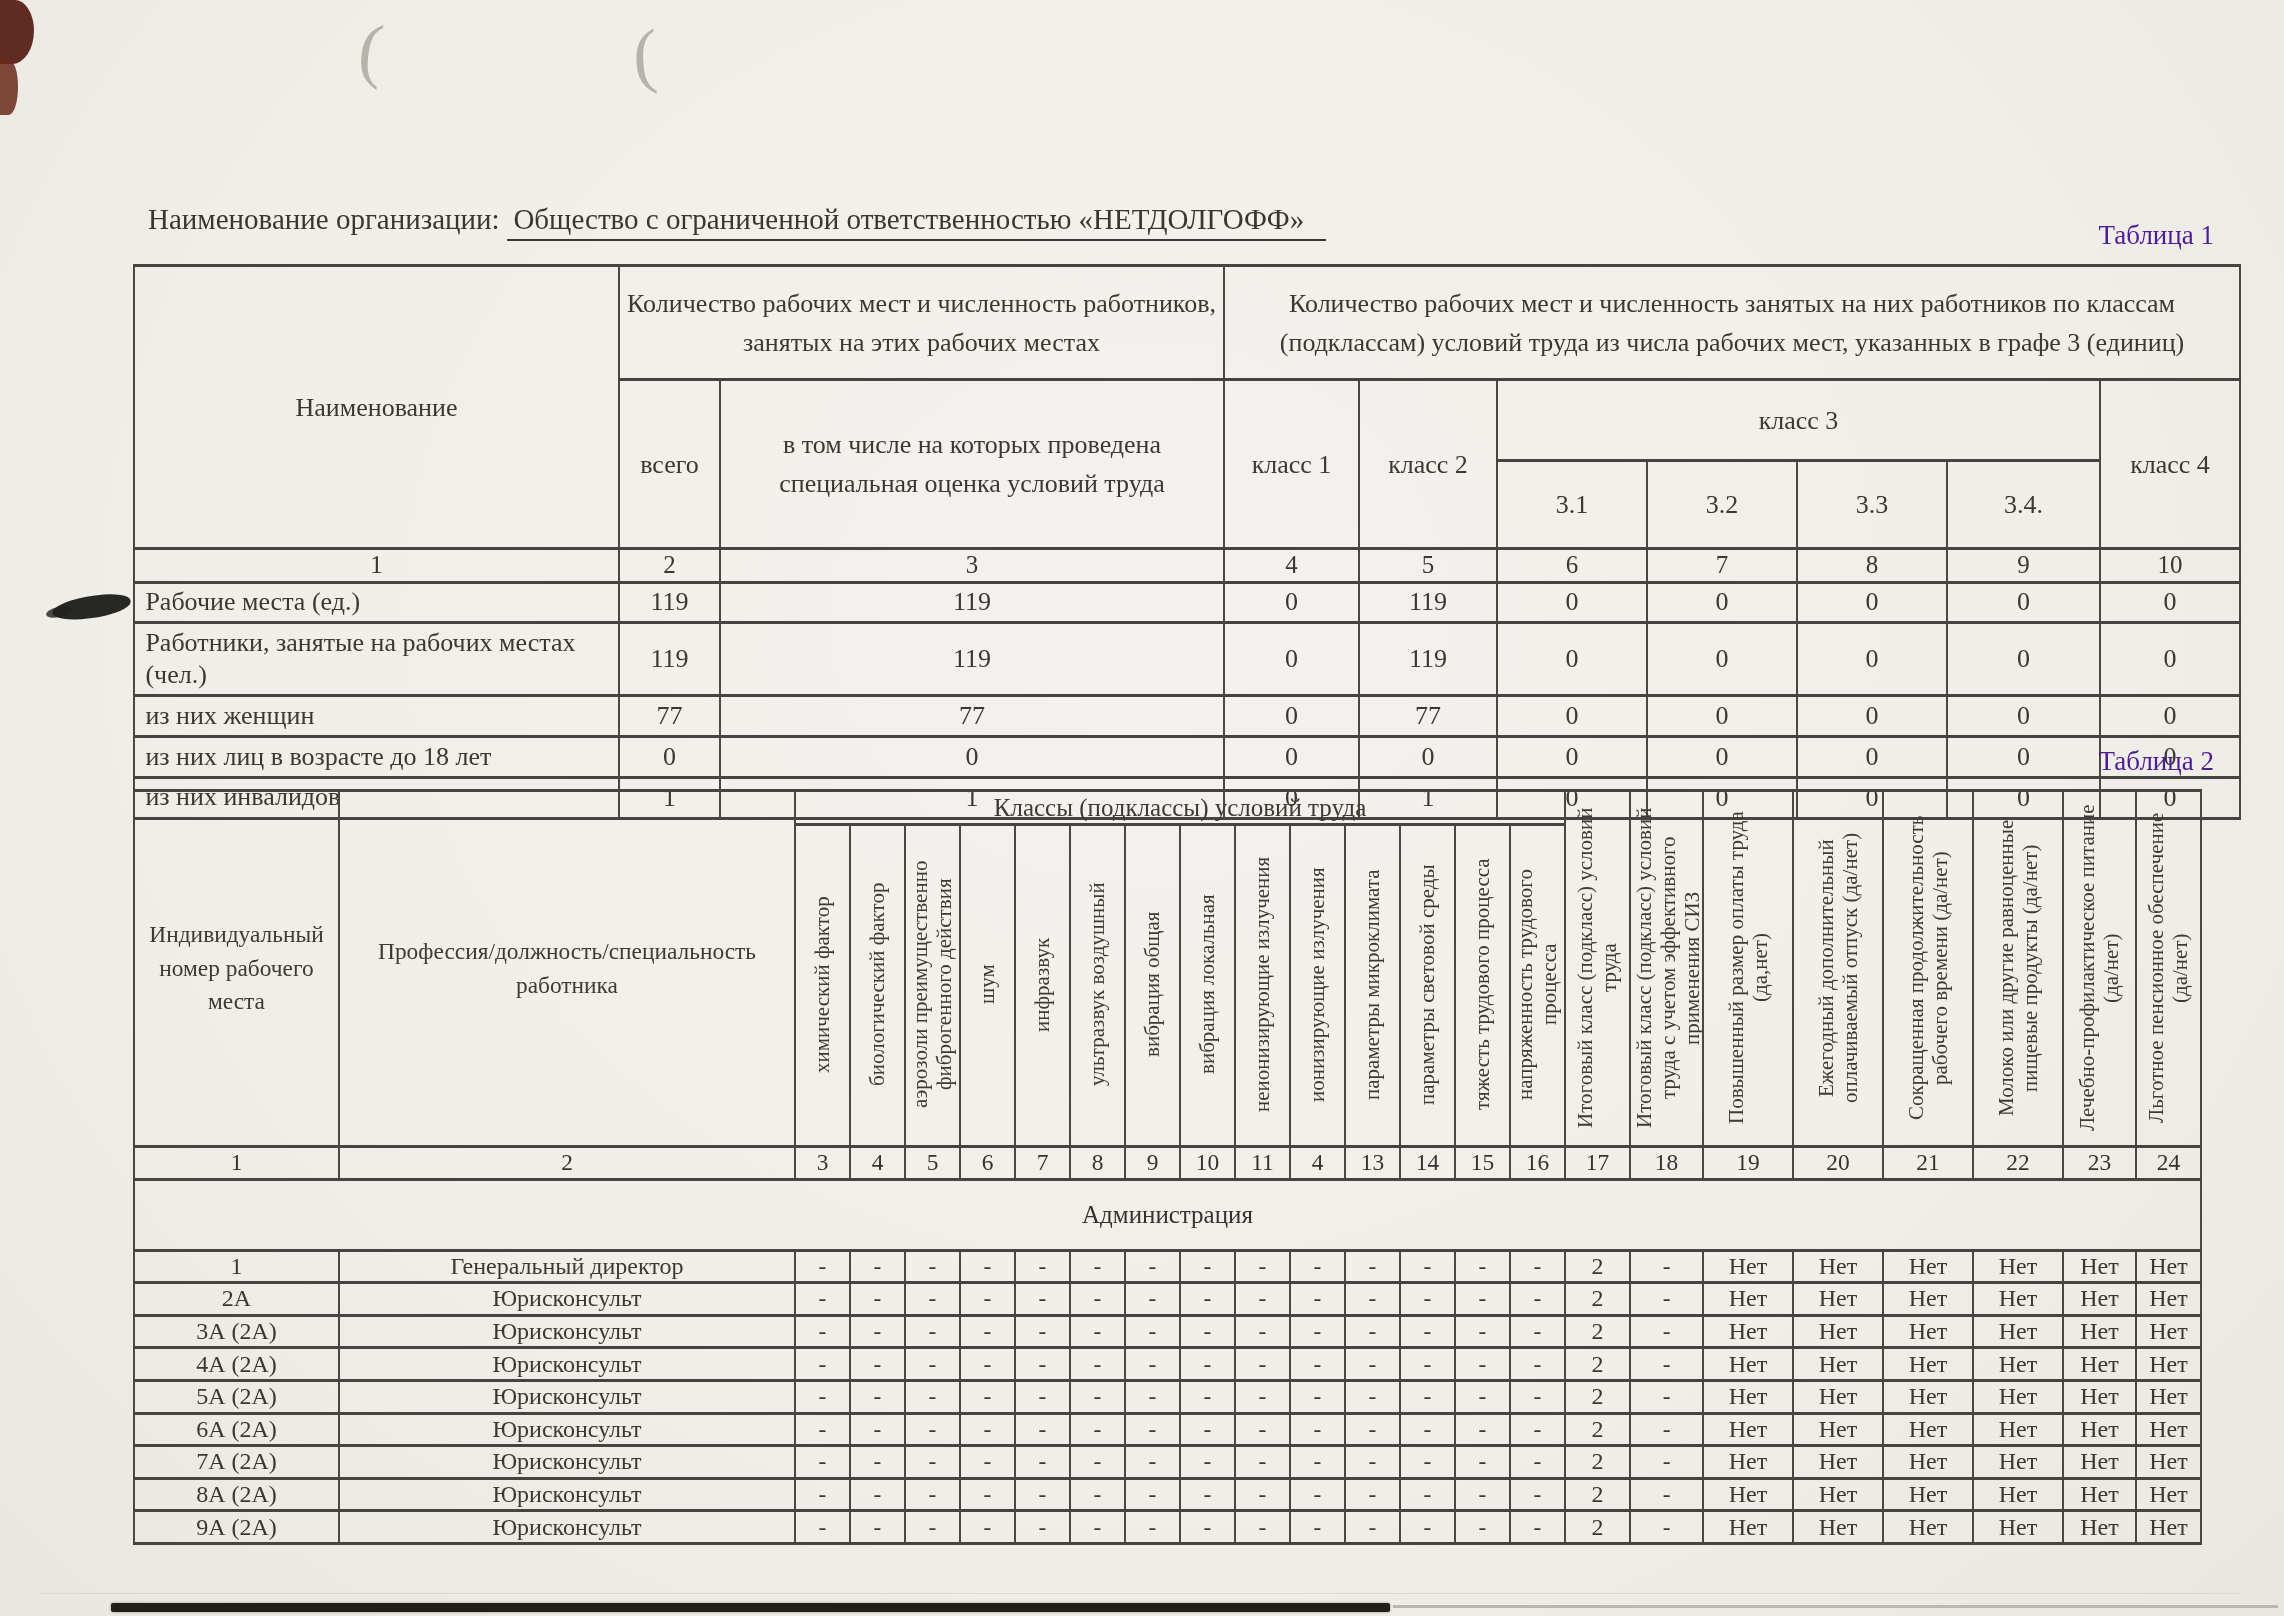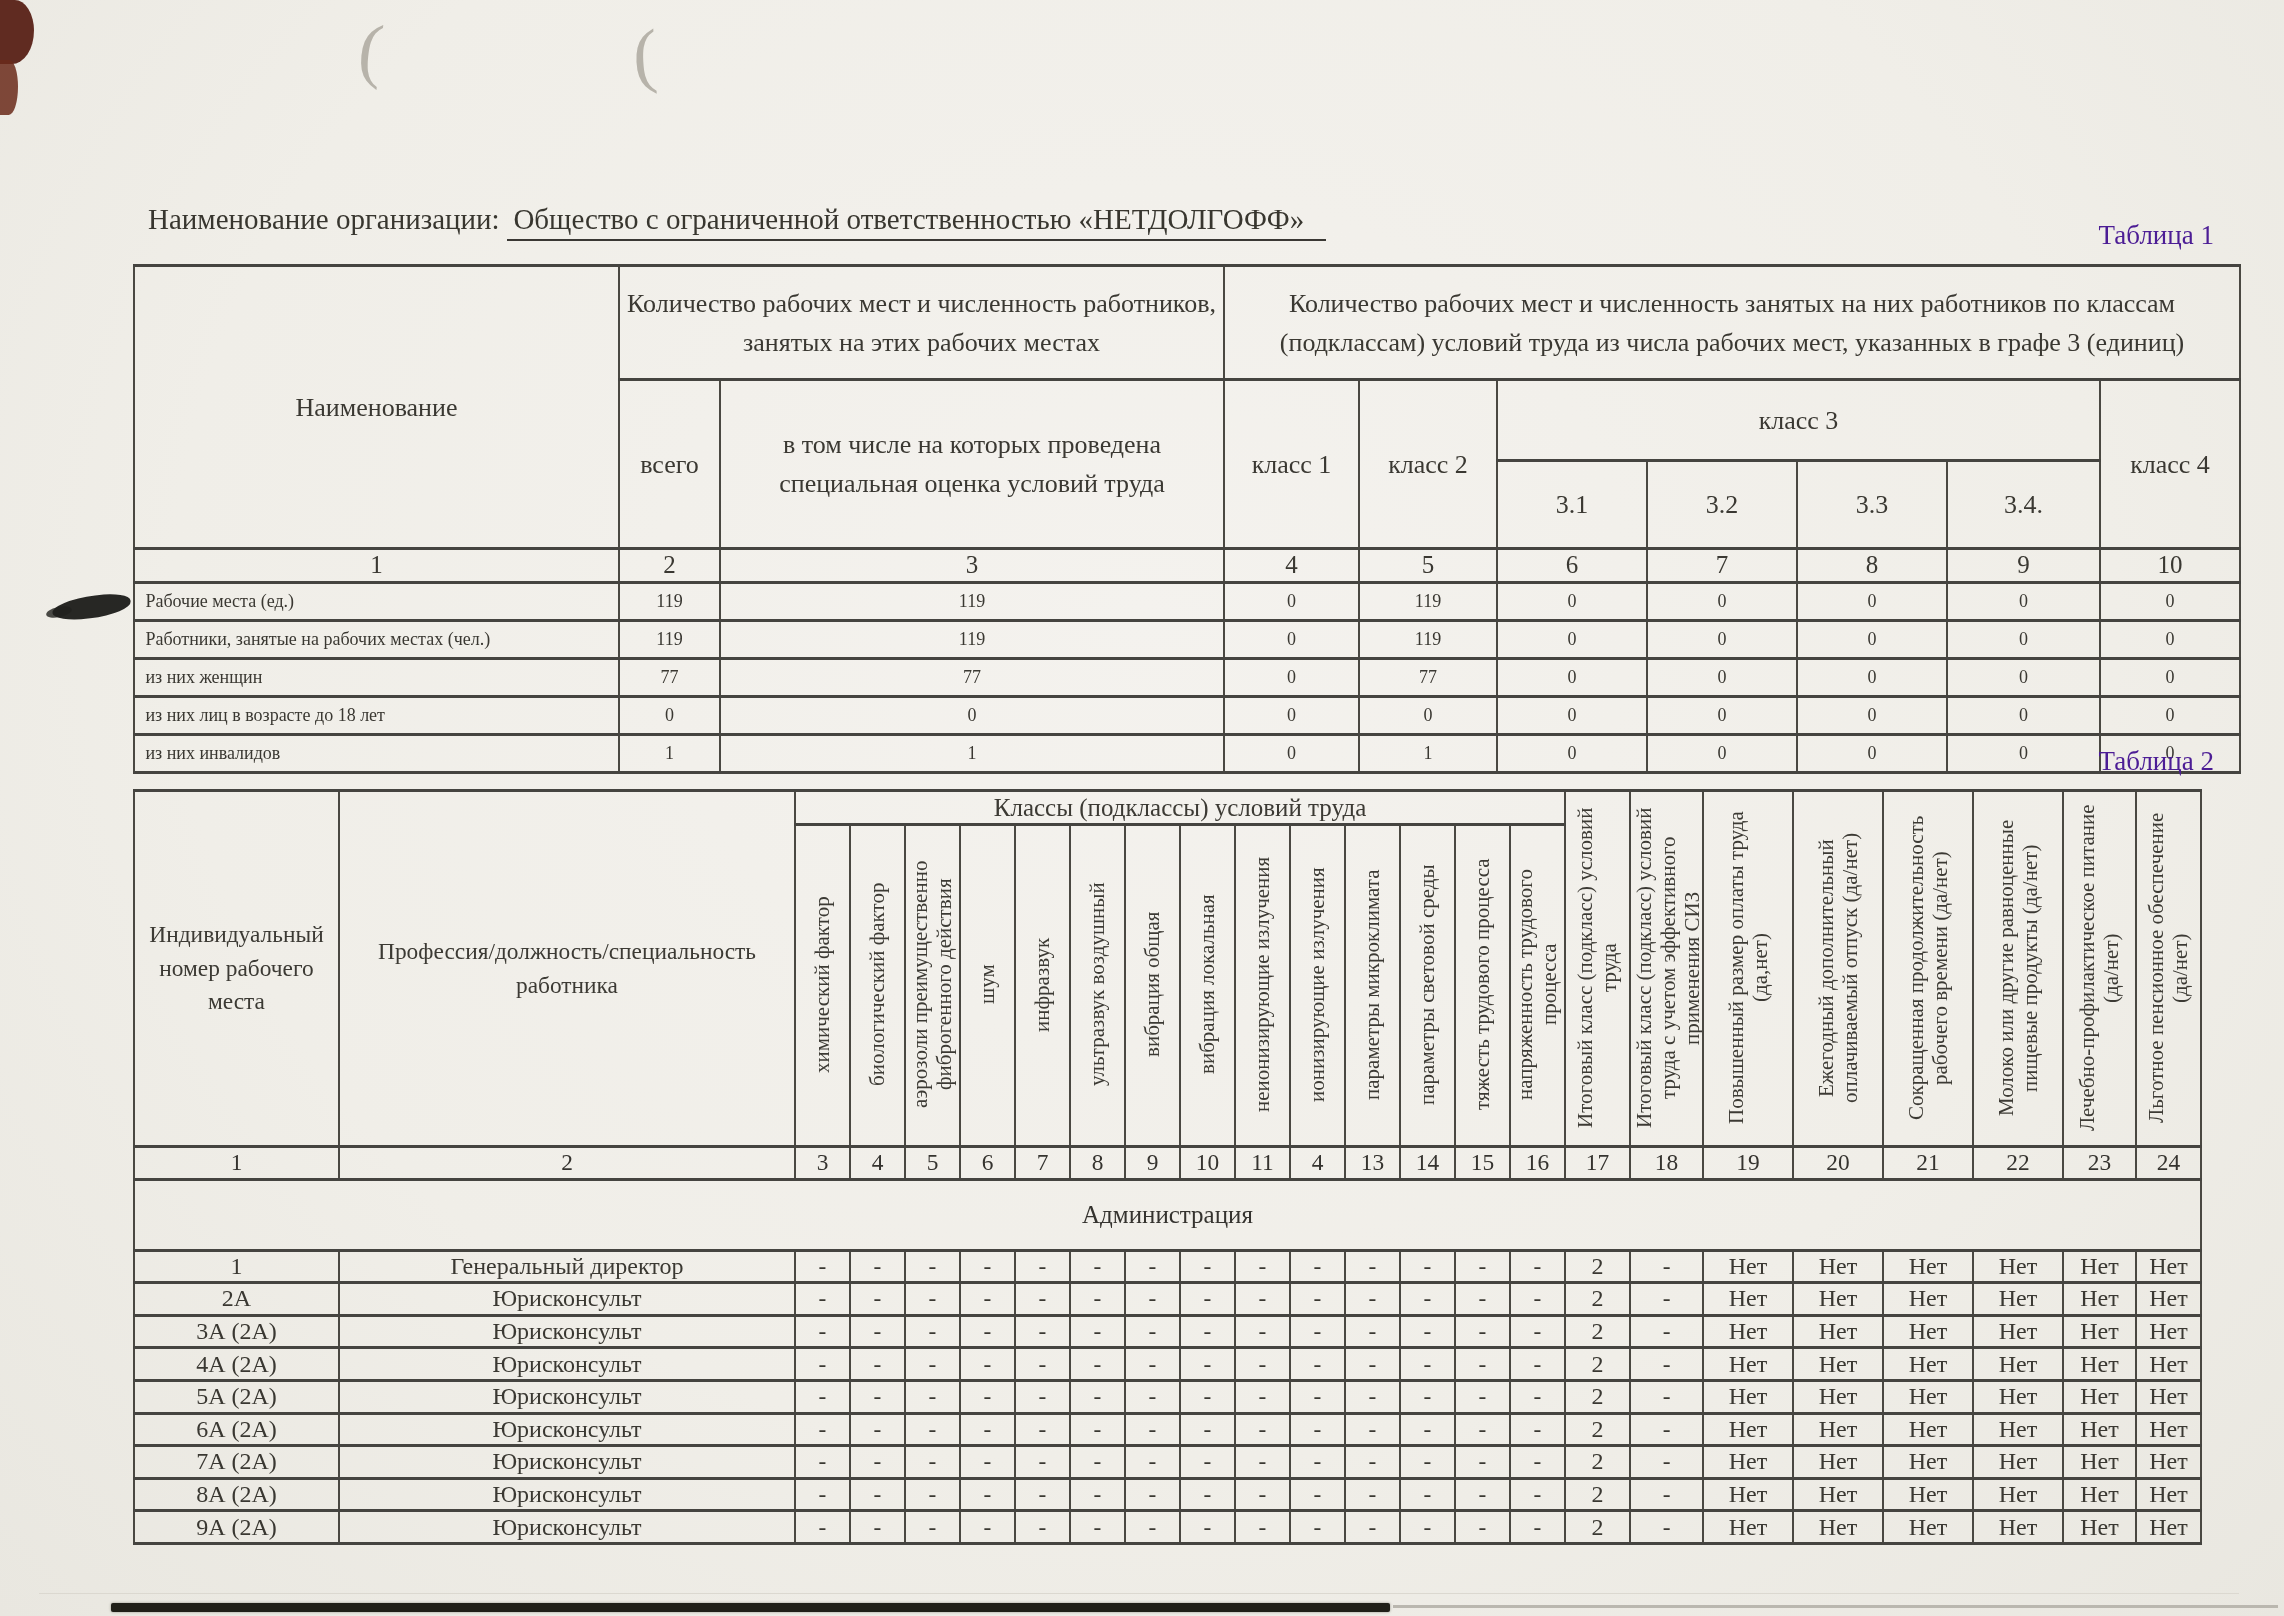--- a/index.html
+++ b/index.html
@@ -52,21 +52,21 @@
   }
   
   .t1{left:133px; top:264px; width:2106px;}
   .t1 th{font-size:26px; line-height:1.5; color:#3a3832;}
   .t1 tr.h1{height:114px;}
   .t1 tr.h2{height:81px;}
   .t1 tr.h3{height:88px;}
   .t1 tr.nums{height:30px;}
   .t1 .numcell{font-size:25px; padding:1.3px;}
   .t1 tbody tr{height:38px;}
-  .t1 td{font-size:18px; color:#3a3832;}
+  .t1 td{font-size:26px; color:#3a3832;}
   .t1 td.rowlabel{text-align:left; padding-left:10.4px; line-height:1.25;}
 
   
   .t2{left:133px; top:789px; width:2061px;}
   .t2 th{color:#3c3a34;}
   .t2 tr.h1{height:34px;}
   .t2 tr.h2{height:322px;}
   .t2 tr.nums{height:30px;}
   .t2 tr.section-row{height:36px;}
   .t2 tbody tr.t2row{height:31px;}

